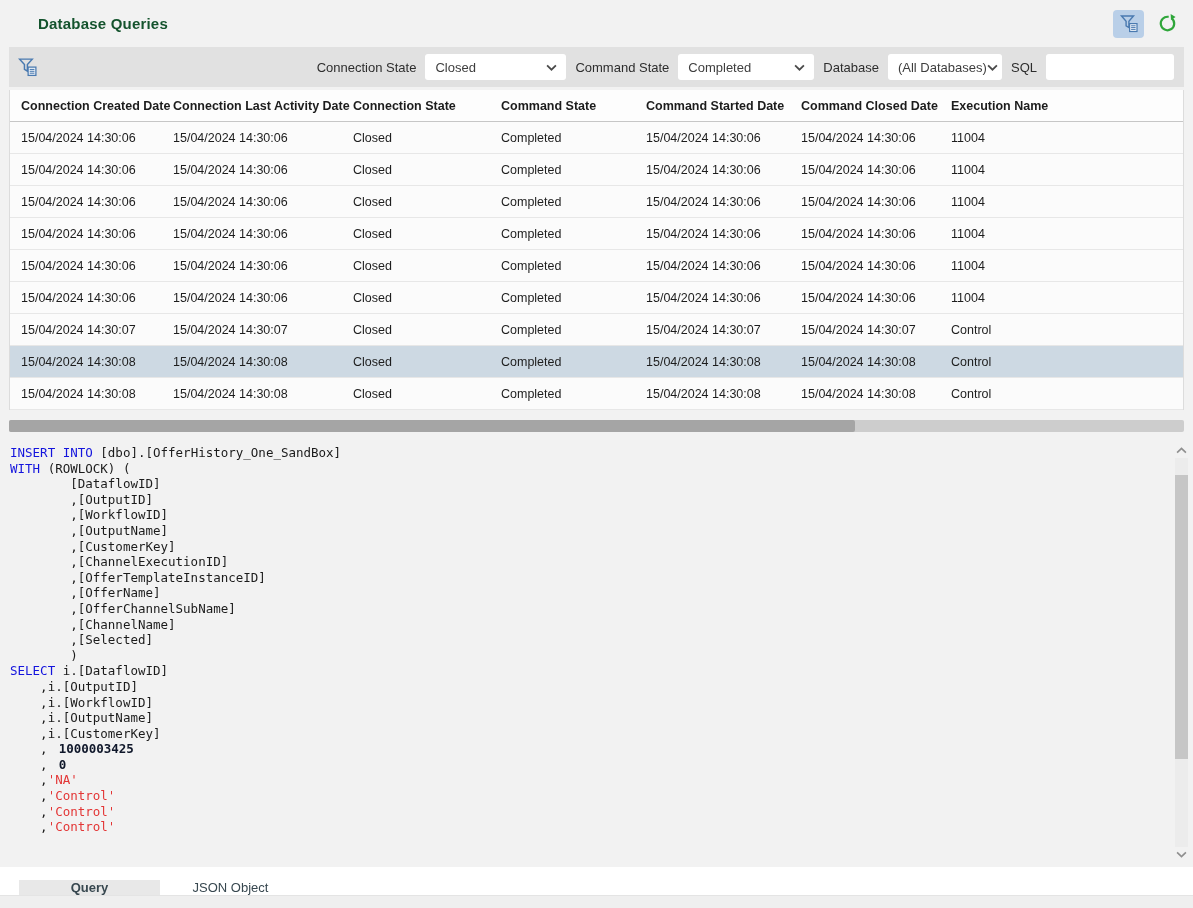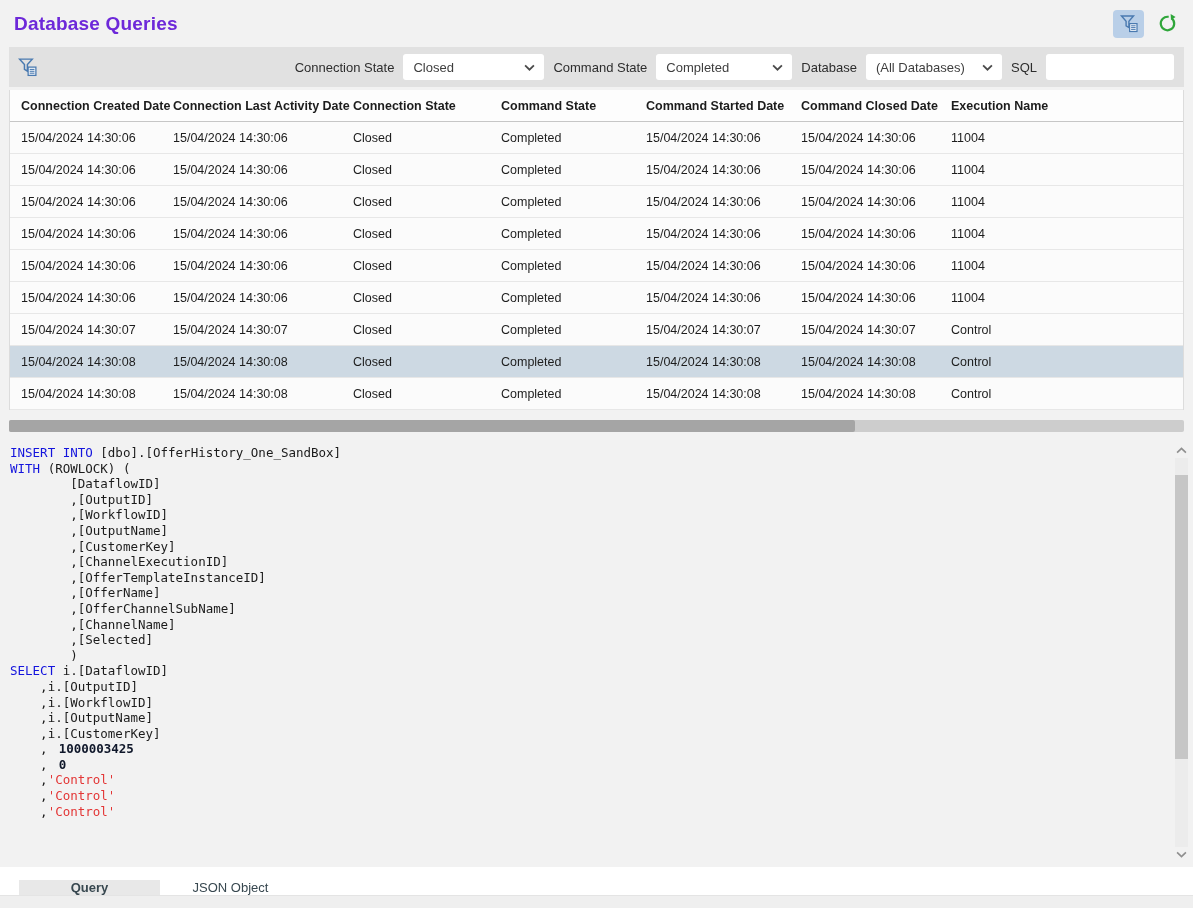--- a/index.html
+++ b/index.html
@@ -4,35 +4,35 @@
 <style>
   * { box-sizing: border-box; margin: 0; padding: 0; }
   html,body { width:1193px; height:908px; }
   .app {
     width:1193px; height:908px; display:flex; flex-direction:column;
     background:#f2f2f2; font-family:"Liberation Sans", sans-serif;
     color:#222; overflow:hidden;
   }
   
   .titlebar { height:47px; flex:0 0 auto; display:flex; align-items:center; padding:0 12px 0 14px; }
-  .title { font-size:19px; font-weight:bold; color:#6d28d9; letter-spacing:.2px; }
+  .title { font-size:15px; font-weight:bold; color:#14532d; letter-spacing:.2px;margin-left:24px; }
   .title-actions { margin-left:auto; display:flex; align-items:center; gap:9px; }
   .filter-toggle { width:31px; height:28px; background:#b9cfe8; border:none; border-radius:4px;
     display:flex; align-items:center; justify-content:center; cursor:pointer; }
   .refresh-btn { width:28px; height:28px; background:transparent; border:none;
     display:flex; align-items:center; justify-content:center; cursor:pointer; }
   
   .filterbar { margin:0 9px; height:40px; background:#e1e1e1; display:flex; align-items:center;
     padding:0 10px 0 8px; gap:9px; flex:0 0 auto; }
   .funnel-left { margin-right:auto; display:flex; align-items:center; }
   .flabel { font-size:13px; color:#2d2d2d; white-space:nowrap; }
   .fselect { height:26px; background:#fff; border-radius:3px; display:flex; align-items:center;
     justify-content:space-between; padding:0 9px 0 10px; font-size:13px; color:#3e3e3e;
     cursor:pointer; white-space:nowrap; }
-  .w-conn { width:141px; } .w-cmd { width:136px; } .w-db { width:136px; }
+  .w-conn { width:141px; } .w-cmd { width:136px; } .w-db { width:114px; }
   .fsql-input { width:128px; height:26px; border:none; border-radius:3px; background:#fff;
     padding:0 8px; font-size:13px; font-family:"Liberation Sans", sans-serif; outline:none; color:#333; }
   
   .tablewrap { margin:3px 9px; background:#fbfbfb; border-left:1px solid #dcdcdc;
     border-right:1px solid #dcdcdc; flex:0 0 auto; }
   .thead, .trow { display:grid; grid-template-columns:152px 180px 148px 145px 155px 150px 1fr;
     height:32px; align-items:center; padding-left:11px; font-size:12.5px; }
   .thead { font-weight:bold; color:#1c1c1c; background:#fdfdfd; border-bottom:1px solid #c6c6c6; }
   .trow { color:#1d1d1d; border-bottom:1px solid #e7e7e7; background:transparent; cursor:pointer; }
   .trow.selected { background:#cdd9e3; }
@@ -254,20 +254,21 @@
         <div class="code-line"><span class="p">        ,[ChannelName]</span></div>
         <div class="code-line"><span class="p">        ,[Selected]</span></div>
         <div class="code-line"><span class="p">        )</span></div>
         <div class="code-line"><span class="kw">SELECT</span><span class="p"> i.[DataflowID]</span></div>
         <div class="code-line"><span class="p">    ,i.[OutputID]</span></div>
         <div class="code-line"><span class="p">    ,i.[WorkflowID]</span></div>
         <div class="code-line"><span class="p">    ,i.[OutputName]</span></div>
         <div class="code-line"><span class="p">    ,i.[CustomerKey]</span></div>
         <div class="code-line"><span class="p">    ,</span><span class="num">1000003425</span></div>
         <div class="code-line"><span class="p">    ,</span><span class="num">0</span></div>
+        <div class="code-line"><span class="p">    ,</span><span class="str">'NA'</span></div>
         <div class="code-line"><span class="p">    ,</span><span class="str">'Control'</span></div>
         <div class="code-line"><span class="p">    ,</span><span class="str">'Control'</span></div>
         <div class="code-line"><span class="p">    ,</span><span class="str">'Control'</span></div>
       </div>
     <div class="vscroll">
       <div class="varrow up">
         <svg width="11" height="7" viewBox="0 0 10 6">
             <polyline points="1,5 5,1 9,5" fill="none" stroke="#8f8f8f" stroke-width="1.5"></polyline>
           </svg>
       </div>

